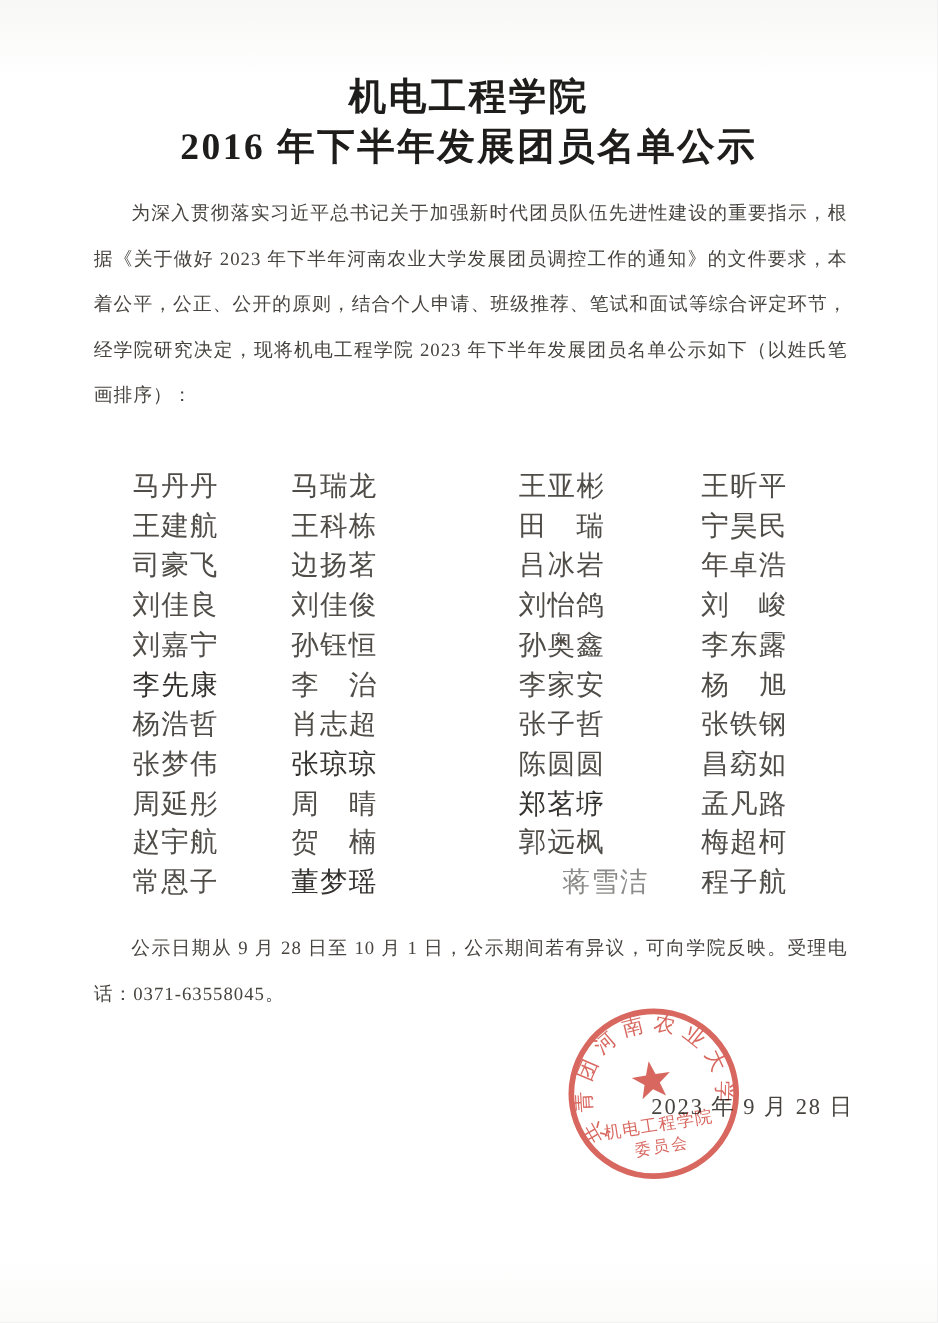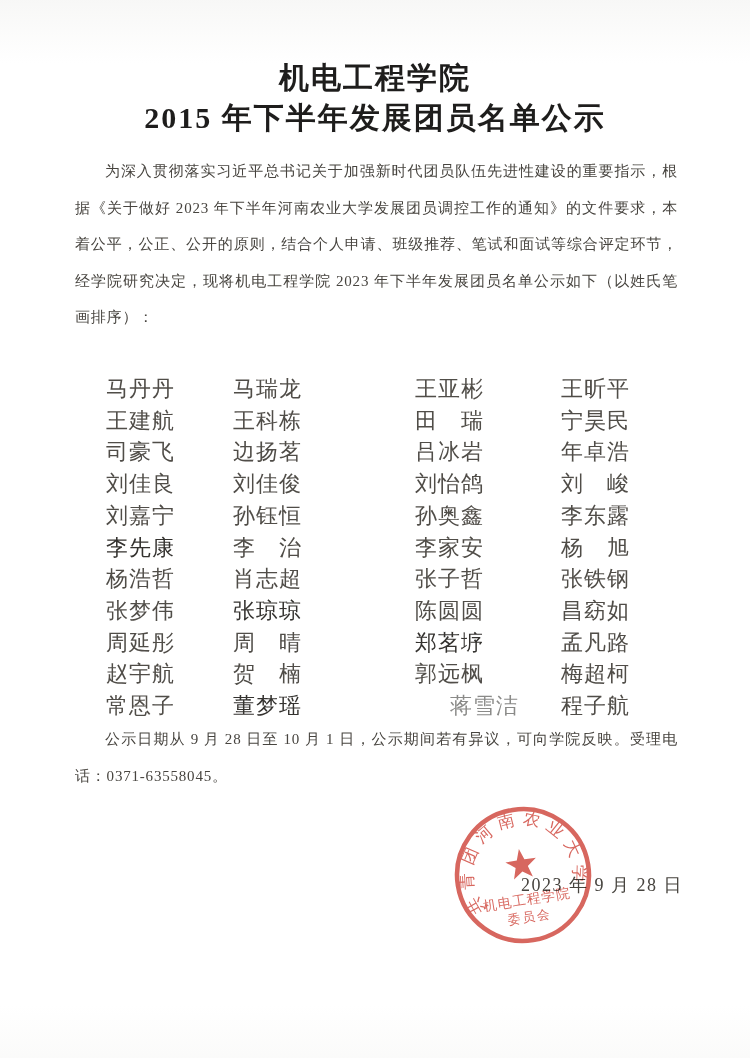--- a/index.html
+++ b/index.html
@@ -48,21 +48,21 @@
     width: 603px;
     font-size: 15px;
     line-height: 36.6px;
     letter-spacing: 0.8px;
     text-align: justify;
     text-justify: inter-ideograph;
     text-indent: 2em;
     color: #47443f;
   }
   .body-par.opening { top: 153px; }
-  .body-par.closing { top: 721px; }
+  .body-par.closing { top: 741px; }
 
   .name-grid {
     position: absolute;
     left: 106px;
     top: 373px;
     width: 600px;
     display: grid;
     grid-template-columns: 127px 182px 146px auto;
     font-size: 22px;
     line-height: 31.7px;
@@ -107,21 +107,21 @@
     pointer-events: none;
   }
 </style>
 </head>
 <body>
 
 <div class="page">
 
   <div class="doc-title line1">机电工程学院</div>
 
-  <div class="doc-title line2">2015 年下半年发展团员名单公示</div>
+  <div class="doc-title line2">2016 年下半年发展团员名单公示</div>
 
   <div class="body-par opening">为深入贯彻落实习近平总书记关于加强新时代团员队伍先进性建设的重要指示，根据《关于做好 2023 年下半年河南农业大学发展团员调控工作的通知》的文件要求，本着公平，公正、公开的原则，结合个人申请、班级推荐、笔试和面试等综合评定环节，经学院研究决定，现将机电工程学院 2023 年下半年发展团员名单公示如下（以姓氏笔画排序）：</div>
 
   <div class="name-grid"><div class="name-cell">马丹丹</div><div class="name-cell">马瑞龙</div><div class="name-cell">王亚彬</div><div class="name-cell">王昕平</div><div class="name-cell">王建航</div><div class="name-cell">王科栋</div><div class="name-cell">田　瑞</div><div class="name-cell">宁昊民</div><div class="name-cell">司豪飞</div><div class="name-cell">边扬茗</div><div class="name-cell">吕冰岩</div><div class="name-cell">年卓浩</div><div class="name-cell">刘佳良</div><div class="name-cell">刘佳俊</div><div class="name-cell">刘怡鸽</div><div class="name-cell">刘　峻</div><div class="name-cell">刘嘉宁</div><div class="name-cell">孙钰恒</div><div class="name-cell">孙奥鑫</div><div class="name-cell">李东露</div><div class="name-cell bold">李先康</div><div class="name-cell">李　治</div><div class="name-cell">李家安</div><div class="name-cell">杨　旭</div><div class="name-cell">杨浩哲</div><div class="name-cell">肖志超</div><div class="name-cell">张子哲</div><div class="name-cell">张铁钢</div><div class="name-cell">张梦伟</div><div class="name-cell bold">张琼琼</div><div class="name-cell">陈圆圆</div><div class="name-cell">昌窈如</div><div class="name-cell">周延彤</div><div class="name-cell">周　晴</div><div class="name-cell bold">郑茗垿</div><div class="name-cell">孟凡路</div><div class="name-cell">赵宇航</div><div class="name-cell">贺　楠</div><div class="name-cell">郭远枫</div><div class="name-cell">梅超柯</div><div class="name-cell">常恩子</div><div class="name-cell bold">董梦瑶</div><div class="name-cell faint">蒋雪洁</div><div class="name-cell">程子航</div></div>
 
   <div class="body-par closing">公示日期从 9 月 28 日至 10 月 1 日，公示期间若有异议，可向学院反映。受理电话：0371-63558045。</div>
 
   <div class="signature-block">
     <div class="sig-date">2023 年 9 月 28 日</div>
   </div>

